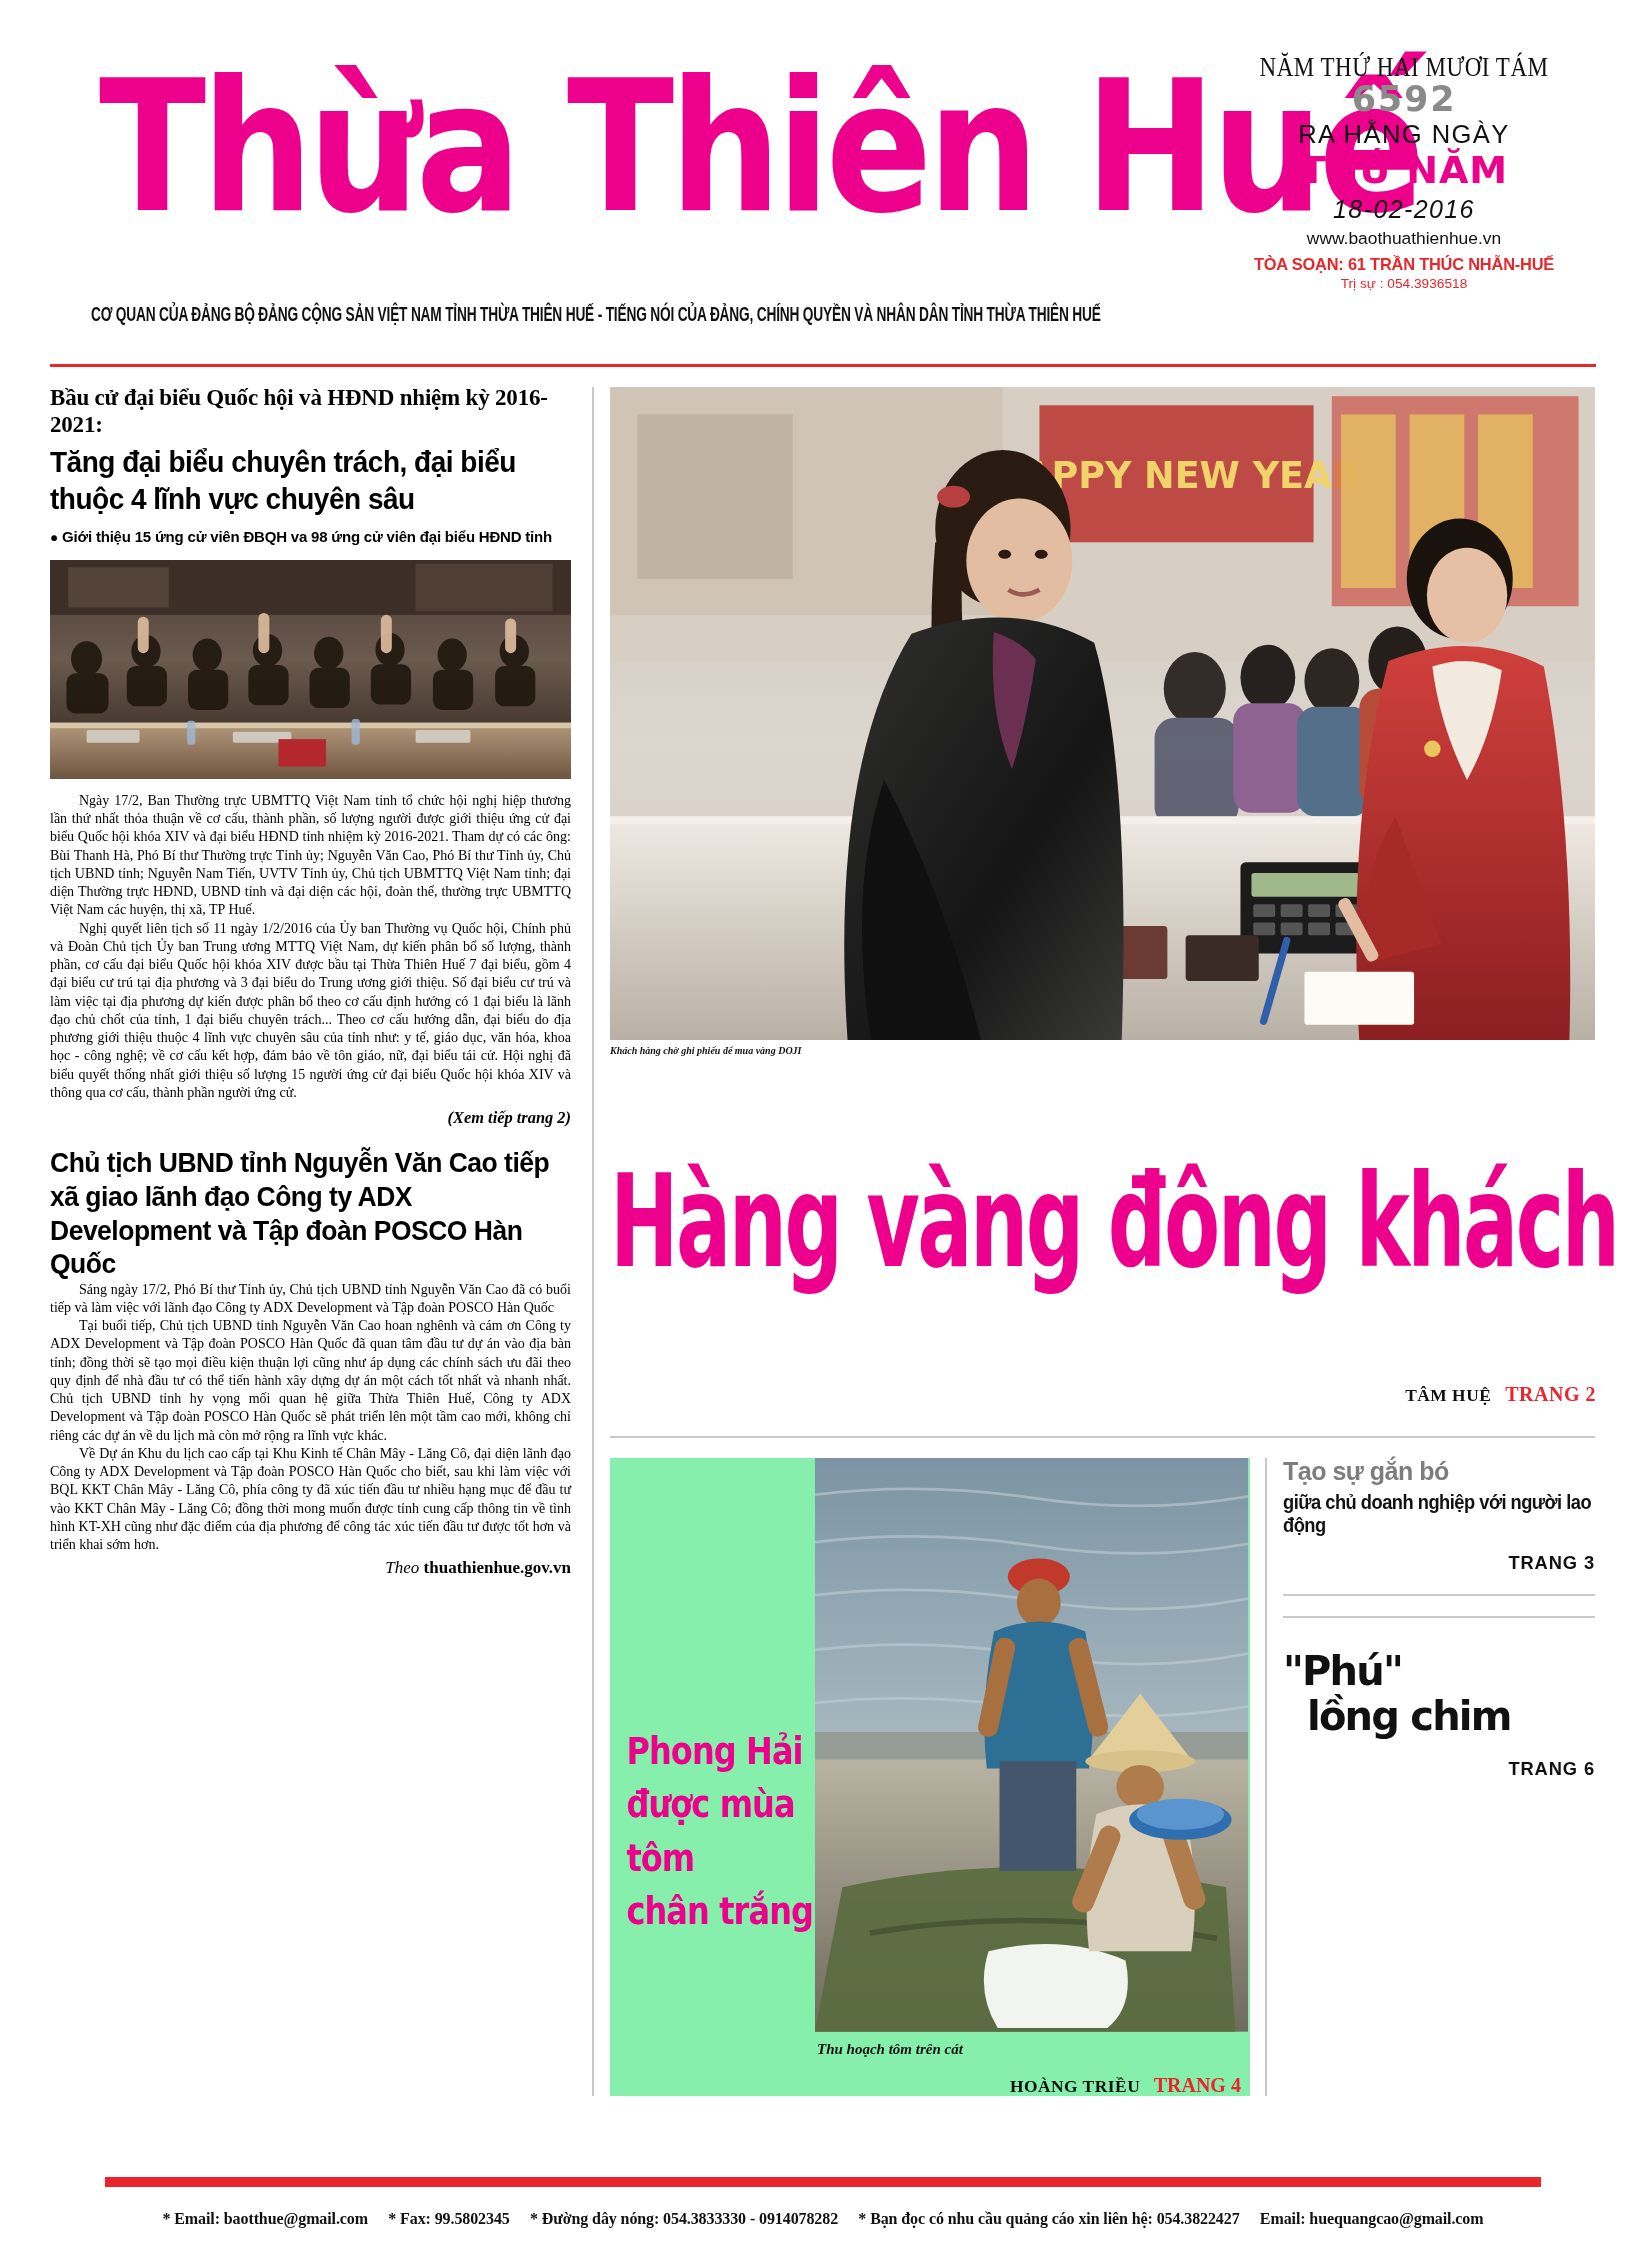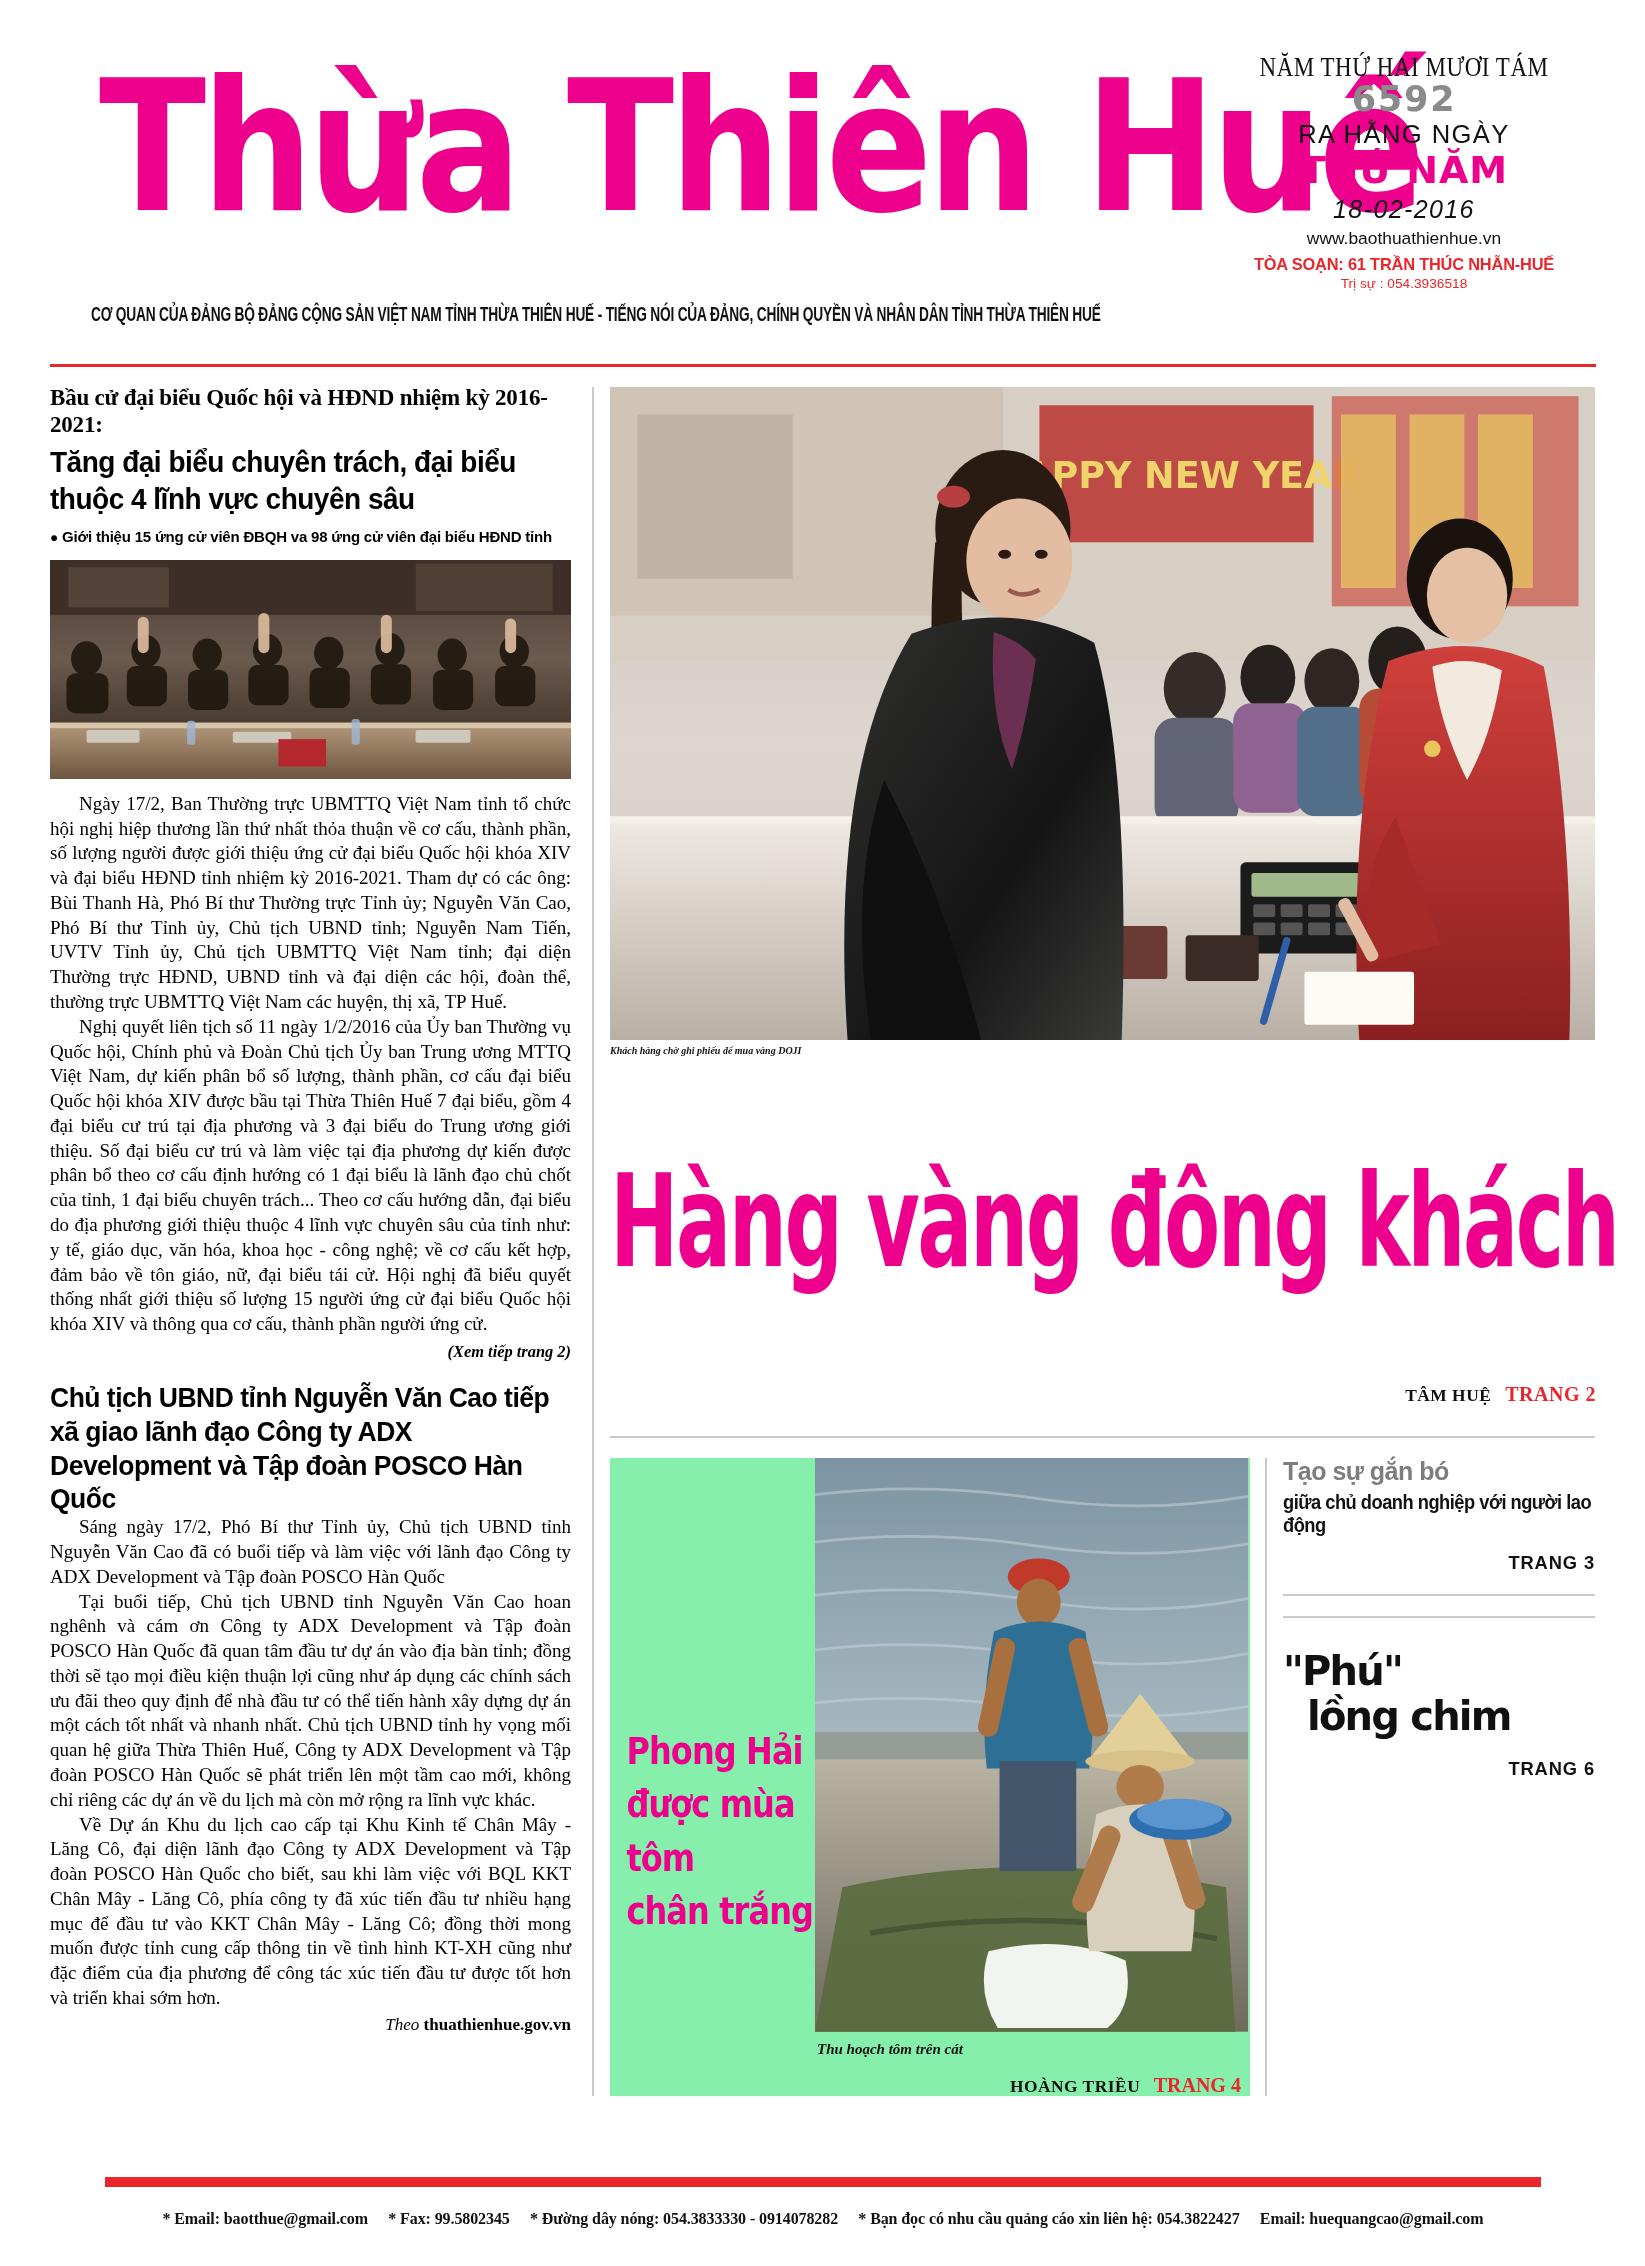--- a/index.html
+++ b/index.html
@@ -111,21 +111,21 @@
 
   .photo { width:100%; background:#bbb; display:block; position:relative; overflow:hidden; }
 
   .cap {
     font-family:"Liberation Serif", serif; font-style: italic; font-weight:700;
     font-size: 15px; line-height:1.3; color:#111; margin-top: 7.3px;
   }
 
   .body-text {
     font-family:"Liberation Serif", serif;
-    font-size: 19px; line-height: 1.305; color:#000;
+    font-size: 14px; line-height: 1.305; color:#000;
     text-align: justify; margin-top: 12.8px;
     text-indent: 29px;
     hyphens: none;
   }
   .body-text p { text-indent: 29px; margin:0; }
   .see-more {
     font-family:"Liberation Serif", serif; font-style:italic; font-weight:700;
     font-size: 16.4px; text-align:right; margin-top: 5.5px; text-indent:0;
   }
   .head2 {

